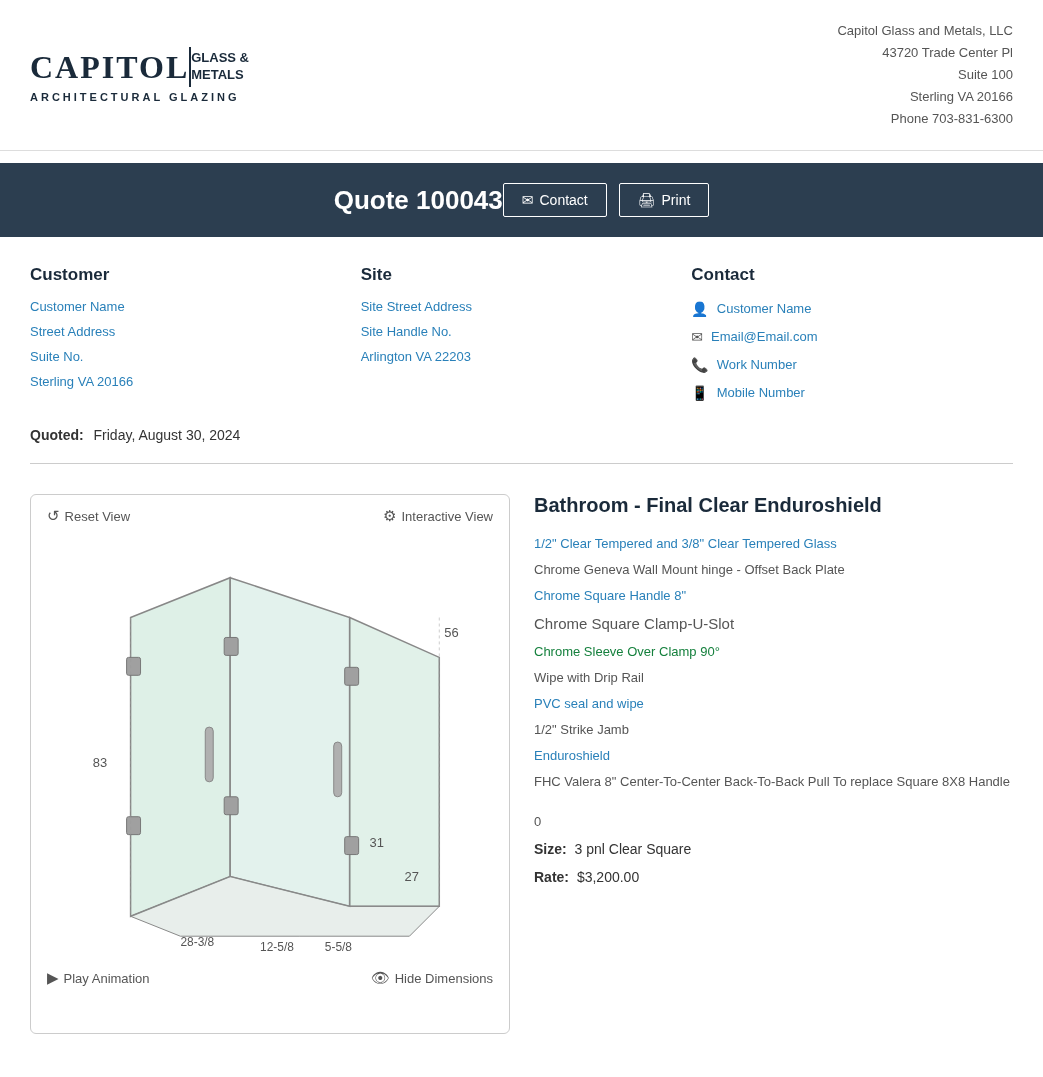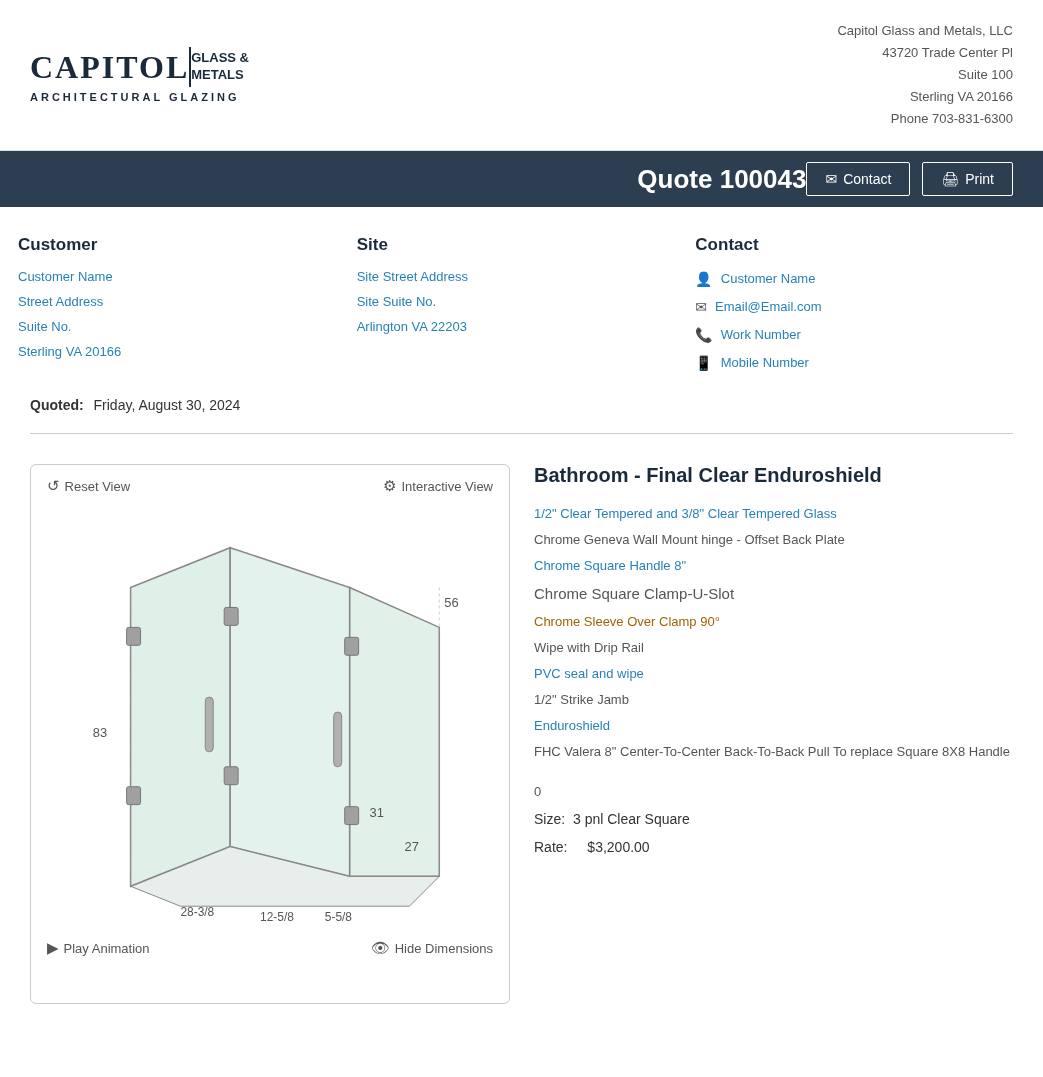--- a/index.html
+++ b/index.html
@@ -7,27 +7,27 @@
 
     
     .header { display: flex; justify-content: space-between; align-items: center; padding: 20px 30px; border-bottom: 1px solid #ddd; }
     .logo-section {}
     .logo-main { display: flex; align-items: center; gap: 0; }
     .logo-sub { font-size: 11px; letter-spacing: 3px; color: #1a2a3a; margin-top: 4px; font-weight: 600; }
     .logo-divider { width: 2px; height: 40px; background: #1a2a3a; }
     .company-info { text-align: right; font-size: 13px; color: #555; line-height: 1.7; }
 
     
-    .quote-banner { background: #2c3e50; color: #fff; display: flex; justify-content: flex-end; align-items: center; padding: 11px 30px; }
+    .quote-banner { background: #2c3e50; color: #fff; display: flex; justify-content: center; align-items: center; padding: 20px 30px; margin-top: 12px; }
     .quote-title { font-size: 26px; font-weight: bold; }
     .banner-buttons { display: flex; gap: 12px; }
     .banner-btn { background: transparent; border: 1.5px solid #fff; color: #fff; padding: 8px 18px; font-size: 14px; cursor: pointer; display: flex; align-items: center; gap: 6px; border-radius: 2px; }
 
     
-    .info-section { padding: 28px 18px 20px; display: flex; gap: 9px; }
+    .info-section { padding: 28px 30px 20px; display: flex; gap: 9px; }
     .info-col { flex: 1; padding-right: 20px; }
     .info-col-heading { font-size: 17px; font-weight: bold; color: #1a2a3a; margin-bottom: 10px; }
     .info-field { color: #2980b9; font-size: 13px; line-height: 1.9; }
     .contact-row { display: flex; align-items: center; gap: 8px; color: #2980b9; font-size: 13px; line-height: 2; }
     .contact-icon { color: #555; font-size: 14px; }
 
     
     .quoted-row { padding: 0 30px 20px; font-size: 14px; }
     .quoted-row span.label { font-weight: bold; }
     .quoted-row span.value { color: #333; }
@@ -43,21 +43,21 @@
     .viewer-canvas { position: relative; width: 100%; height: 420px; overflow: hidden; }
     
     .shower-svg { width: 100%; height: 100%; }
     .viewer-bottom-toolbar { display: flex; justify-content: space-between; padding: 12px 16px; font-size: 13px; }
 
     
     .product-details { flex: 1; }
     .product-name { font-size: 20px; font-weight: bold; color: #1a2a3a; margin-bottom: 14px; }
     .product-spec { font-size: 13px; color: #2980b9; line-height: 2; }
     .product-meta { margin-top: 14px; font-size: 14px; line-height: 2; }
-    .product-meta .label { font-weight: normal; }
+    .product-meta .label { font-weight: bold; }
     .product-meta .value { color: #333; }
   </style>
 </head>
 <body>
 
 <div class="header">
   <div class="logo-section">
     <div class="logo-main">
       <div style="font-size:32px;font-weight:900;letter-spacing:2px;color:#1a2a3a;font-family:Georgia,serif;">CAPITOL</div>
       <div class="logo-divider"></div>
@@ -95,21 +95,21 @@
     <div class="info-col-heading">Customer</div>
     <div class="info-field">Customer Name</div>
     <div class="info-field">Street Address</div>
     <div class="info-field">Suite No.</div>
     <div class="info-field">Sterling VA 20166</div>
   </div>
 
   <div class="info-col">
     <div class="info-col-heading">Site</div>
     <div class="info-field">Site Street Address</div>
-    <div class="info-field">Site Suite No.</div>
+    <div class="info-field">Site Handle No.</div>
     <div class="info-field">Arlington VA 22203</div>
   </div>
 
   <div class="info-col">
     <div class="info-col-heading">Contact</div>
     <div class="contact-row">
       <span class="contact-icon">👤</span>
       <span>Customer Name</span>
     </div>
     <div class="contact-row">
@@ -203,32 +203,32 @@
     </div>
   </div>
 
   <div class="product-details">
     <div class="product-name">Bathroom - Final Clear Enduroshield</div>
     <div id="product-specs-list">
         <div class="product-spec" style="font-size: 13px; color: rgb(41, 128, 185); line-height: 2;">1/2" Clear Tempered and 3/8" Clear Tempered Glass</div>
         <div class="product-spec" style="font-size: 13px; color: rgb(85, 85, 85); line-height: 2;">Chrome Geneva Wall Mount hinge - Offset Back Plate</div>
         <div class="product-spec" style="font-size: 13px; color: rgb(41, 128, 185); line-height: 2;">Chrome Square Handle 8"</div>
         <div class="product-spec" style="font-size: 15px; color: rgb(85, 85, 85); line-height: 2;">Chrome Square Clamp-U-Slot</div>
-        <div class="product-spec" style="font-size: 13px; color: #a16207; line-height: 2;">Chrome Sleeve Over Clamp 90°</div>
+        <div class="product-spec" style="font-size: 13px; color: #15803d; line-height: 2;">Chrome Sleeve Over Clamp 90°</div>
         <div class="product-spec" style="font-size: 13px; color: rgb(85, 85, 85); line-height: 2;">Wipe with Drip Rail</div>
         <div class="product-spec" style="font-size: 13px; color: rgb(41, 128, 185); line-height: 2;">PVC seal and wipe</div>
         <div class="product-spec" style="font-size: 13px; color: rgb(85, 85, 85); line-height: 2;">1/2" Strike Jamb</div>
         <div class="product-spec" style="font-size: 13px; color: rgb(41, 128, 185); line-height: 2;">Enduroshield</div>
         <div class="product-spec" style="font-size: 13px; color: rgb(85, 85, 85); line-height: 2;">FHC Valera 8" Center-To-Center Back-To-Back Pull To replace Square 8X8 Handle</div>
       </div>
     <div class="product-meta">
       <div style="color:#555;font-size:13px;margin-top:10px;">0</div>
       <div>
         <span class="label">Size:</span>
         <span class="value" style="margin-left:4px;">3 pnl Clear Square</span>
       </div>
       <div>
         <span class="label">Rate:</span>
-        <span class="value" style="margin-left:16px;">$3,200.00</span>
+        <span class="value" style="margin-left:4px;">$3,200.00</span>
       </div>
     </div>
   </div>
 </div>
 
 </body></html>

